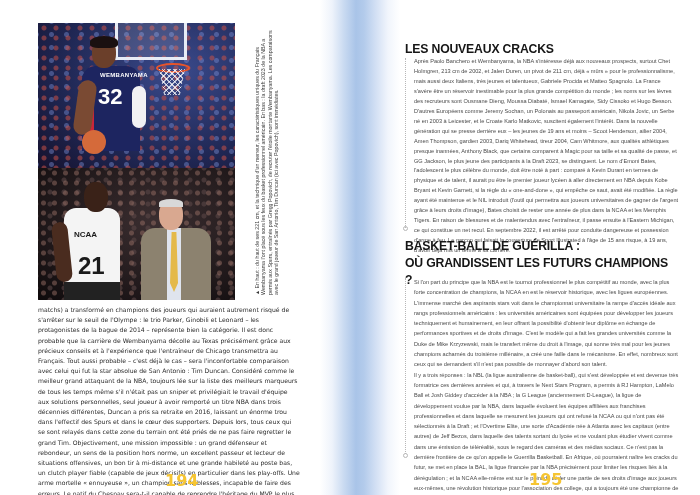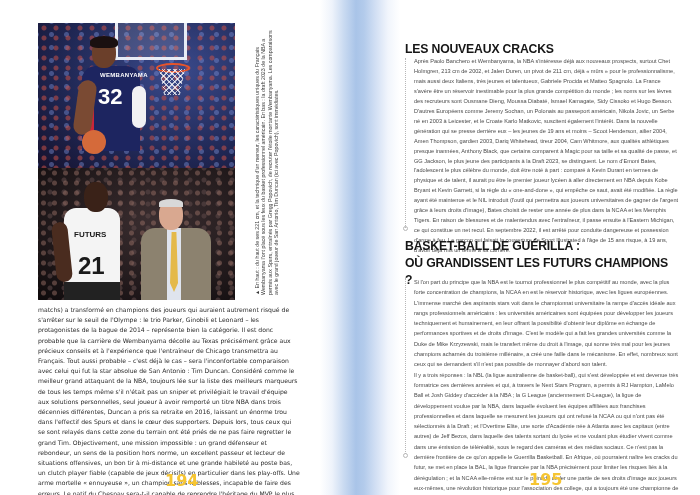--- a/index.html
+++ b/index.html
@@ -93,21 +93,21 @@
     </div>
   </div>
 
   <div class="photo photo2">
     <div class="crowd2"></div>
     <div class="player2">
       <div class="p2-body"></div>
       <div class="p2-trim"></div>
       <div class="p2-arm"></div>
       <div class="p2-head"></div>
-      <div class="p2-text">FUTURS</div>
+      <div class="p2-text">NCAA</div>
       <div class="p2-num">21</div>
     </div>
     <div class="coach">
       <div class="c-body"></div>
       <div class="c-shirt"></div>
       <div class="c-tie"></div>
       <div class="c-head"></div>
       <div class="c-hair"></div>
     </div>
   </div>

